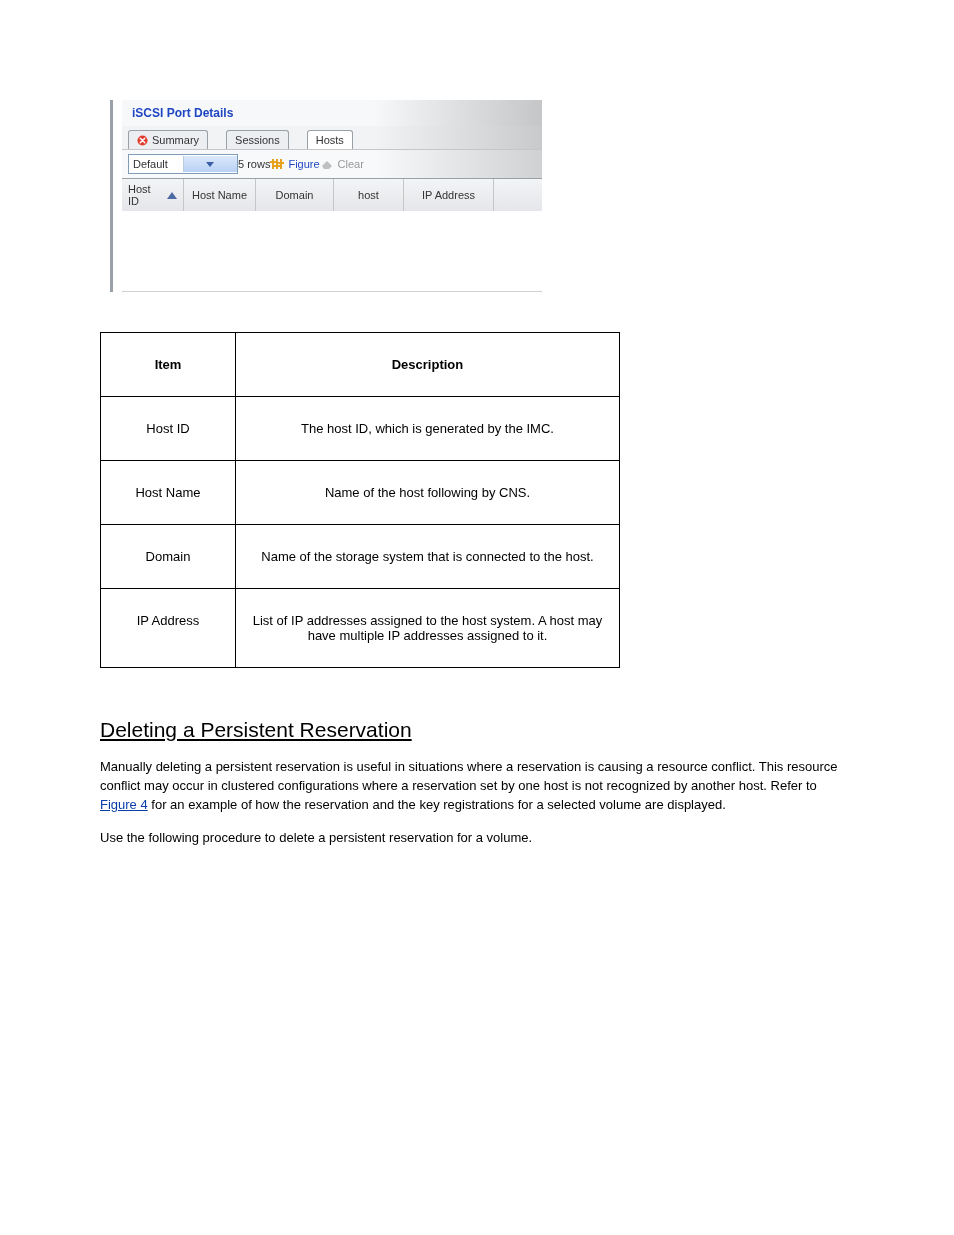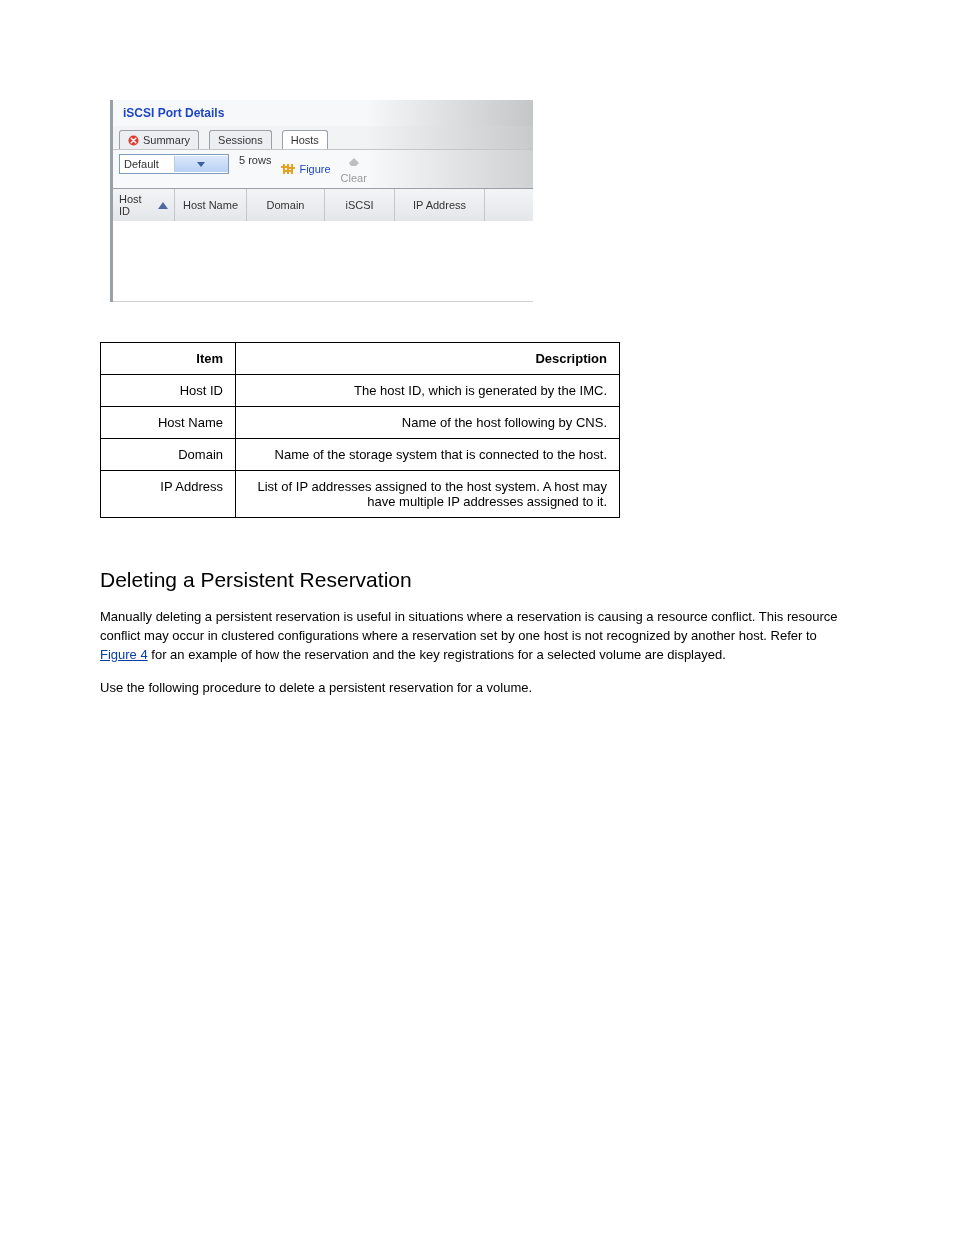--- a/index.html
+++ b/index.html
@@ -13,35 +13,36 @@
   .page {
     width: 954px;
     margin: 0 auto;
     padding: 40px 50px;
     box-sizing: border-box;
   }
   .screenshot-wrap {
     margin: 60px 0 30px 60px;
     width: 420px;
     border-left: 3px solid #9aa0a8;
+    padding-left: 9px;
   }
   .panel-title {
     padding: 6px 10px 6px 10px;
     font-weight: bold;
     color: #1f46c2;
     font-size: 12px;
     background: linear-gradient(to right, #f7f8fa 0%, #f7f8fa 60%, #c5c6c8 100%);
   }
   .tabstrip {
     padding: 4px 4px 0 6px;
     background: linear-gradient(to right, #f2f3f5 0%, #f2f3f5 60%, #c9cacc 100%);
   }
   .tabs {
     display: flex;
-    gap: 8px;
+    gap: 16px;
   }
   .tab {
     border: 1px solid #9aa0a8;
     border-bottom: none;
     border-top-left-radius: 3px;
     border-top-right-radius: 3px;
     background: #eceef1;
     padding: 3px 8px;
     font-size: 11px;
     color: #333;
@@ -56,21 +57,21 @@
   }
   .close-icon-svg {
     width: 11px;
     height: 11px;
     display: inline-block;
   }
   .filterbar {
     padding: 4px 6px;
     background: linear-gradient(to right, #f8f9fb 0%, #f8f9fb 60%, #d0d1d3 100%);
     display: flex;
-    gap: 10px;
+    align-items: center;
     font-size: 11px;
     color: #333;
     border-top: 1px solid #c5c6c8;
   }
   .select-box {
     border: 1px solid #7f9db9;
     background: #fff;
     display: flex;
     align-items: center;
     height: 18px;
@@ -98,21 +99,20 @@
     align-items: center;
     gap: 4px;
     cursor: pointer;
   }
   .clear-link {
     color: #9a9a9a;
     display: flex;
     align-items: center;
     gap: 4px;
     cursor: default;
-    flex-direction: column;
   }
   .icon14 { width: 14px; height: 14px; display:inline-block; }
   .gridheader {
     display: flex;
     border-top: 1px solid #9aa0a8;
     background: linear-gradient(#f3f4f6,#e5e6e9);
   }
   .gh-cell {
     border-right: 1px solid #c5c6c8;
     padding: 4px 6px;
@@ -137,36 +137,37 @@
     border-bottom: 1px solid #d0d1d3;
   }
 
   .desc-table {
     margin: 40px 0 30px 50px;
     border-collapse: collapse;
     width: 520px;
   }
   .desc-table th, .desc-table td {
     border: 1px solid #000;
-    padding: 8px 12px;
+    padding: 24px 12px;
     font-size: 13px;
-    text-align: right;
+    text-align: center;
     vertical-align: top;
   }
   .desc-table th {
     font-weight: bold;
   }
 
   .section {
     margin: 50px 50px 0 50px;
   }
   .section h2 {
     font-size: 21px;
     margin: 0 0 16px 0;
     font-weight: normal;
+    text-decoration: underline;
   }
   .section p {
     margin: 0 0 14px 0;
     line-height: 1.45;
     font-size: 13px;
   }
   .link { color: #0a3fa8; text-decoration: underline; cursor: pointer; margin-top: 20px; }
   .figref { font-style: normal; }
 
   
@@ -237,21 +238,21 @@
         <span>Host ID</span>
         <span class="sort-tri"></span>
       </div>
       <div class="gh-cell center" style="width:72px">
         <span>Host Name</span>
       </div>
       <div class="gh-cell center" style="width:78px">
         <span>Domain</span>
       </div>
       <div class="gh-cell center" style="width:70px">
-        <span>iSCSI</span>
+        <span>host</span>
       </div>
       <div class="gh-cell center" style="width:90px">
         <span>IP Address</span>
       </div>
       <div class="gh-cell" style="flex:1;border-right:none"></div>
     </div>
     <div class="grid-body"></div>
   </div>
 
   <table class="desc-table">

